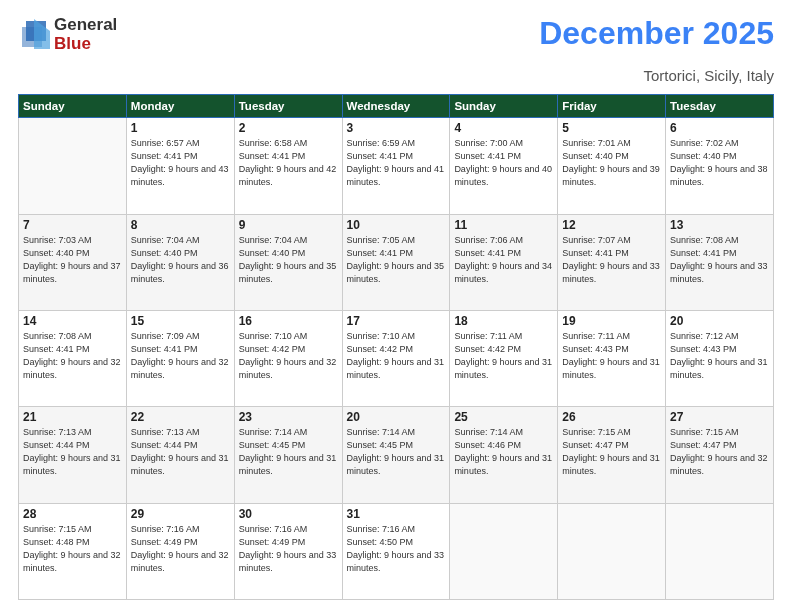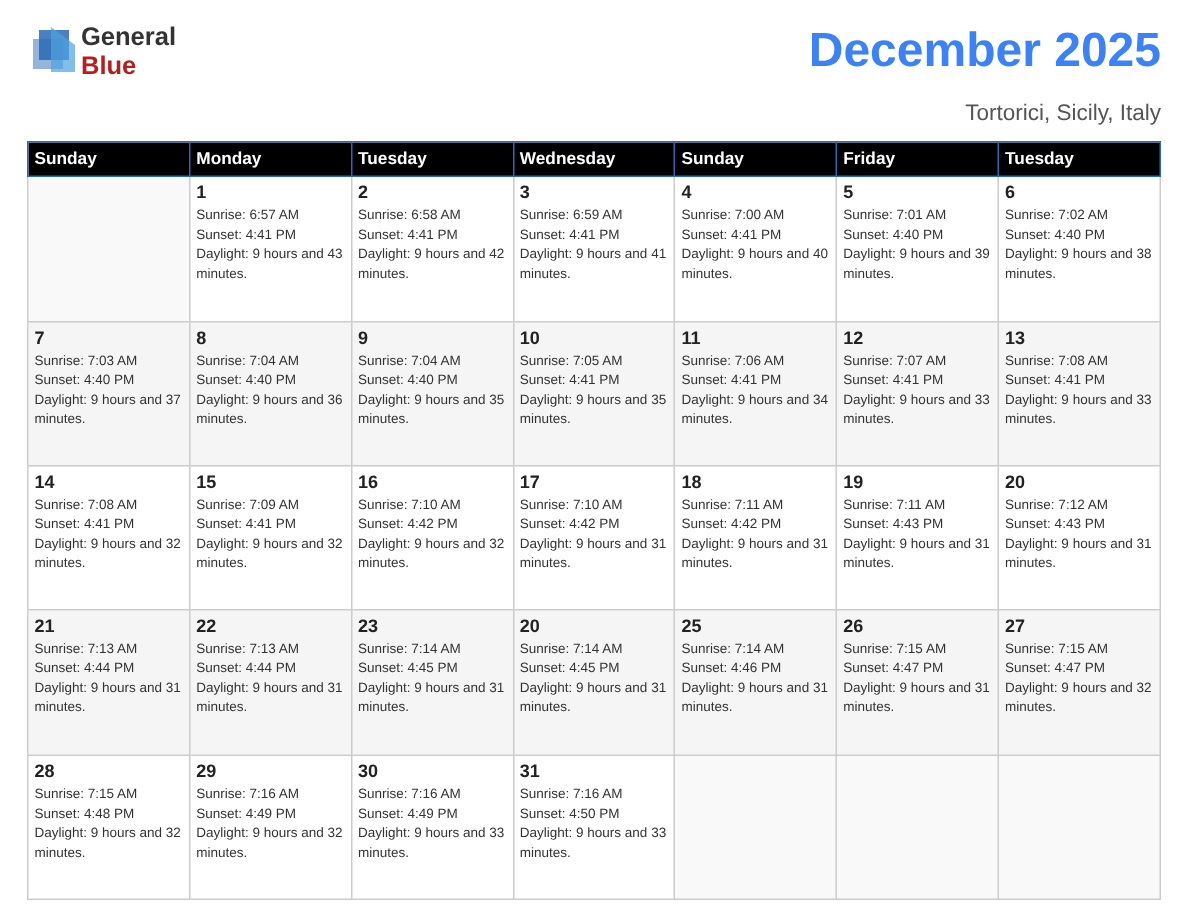--- a/index.html
+++ b/index.html
@@ -18,20 +18,21 @@
       flex-direction: column;
     }
     .header {
       display: flex;
       justify-content: space-between;
       align-items: flex-start;
       margin-bottom: 10px;
     }
     .logo {
       display: flex;
+      align-items: center;
       gap: 4px;
     }
     .logo-text {
       display: flex;
       flex-direction: column;
       line-height: 1.1;
     }
     .logo-general {
       font-size: 17px;
       font-weight: bold;
@@ -57,21 +58,21 @@
       margin-top: 16px;
     }
     .calendar {
       flex: 1;
       border: 1px solid #ccc;
       border-collapse: collapse;
       width: 100%;
       table-layout: fixed;
     }
     .calendar th {
-      background: #000000;
+      background: #14532d;
       color: #fff;
       font-size: 11.5px;
       font-weight: bold;
       padding: 5px 4px;
       border: 1px solid #2a6ab5;
       text-align: left;
     }
     .calendar td {
       border: 1px solid #ccc;
       vertical-align: top;

